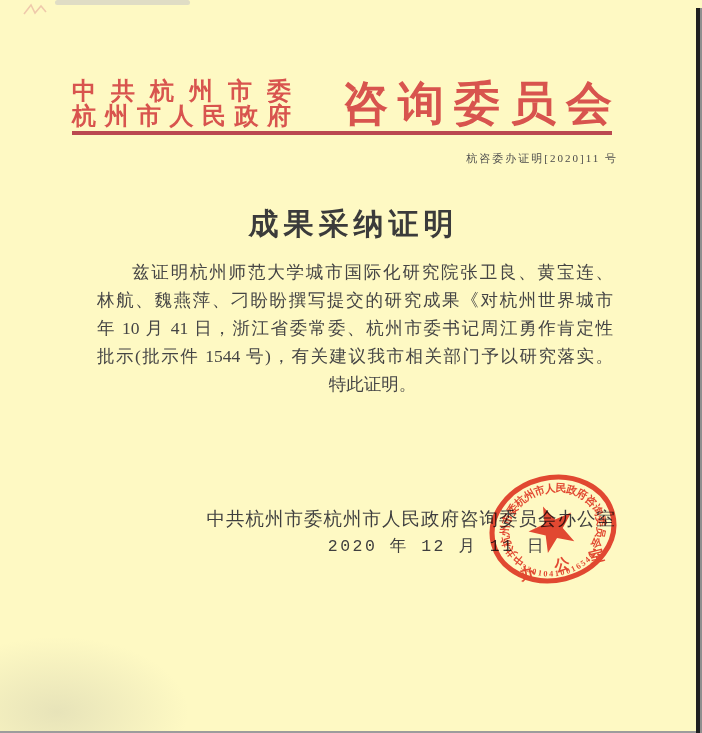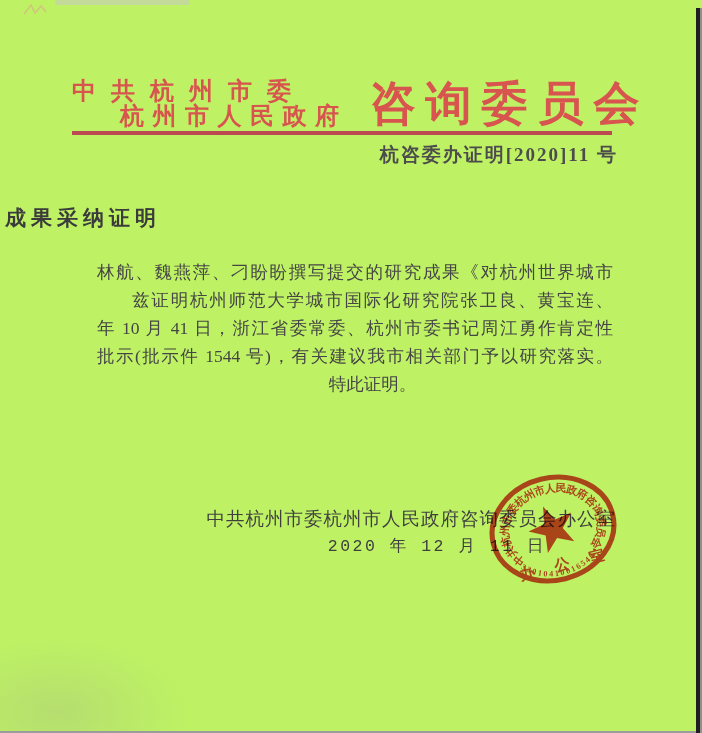--- a/index.html
+++ b/index.html
@@ -1,49 +1,49 @@
 <!DOCTYPE html>
 <html><head>
 <meta charset="utf-8">
 <style>
   html,body { margin:0; padding:0; background:#e8e8e8; }
   .page {
     position:relative;
     width:702px; height:733px;
     margin:0 auto;
-    background:#bef264;
+    background:#fef9c3;
     overflow:hidden;
     font-family:"Liberation Serif","DejaVu Serif",serif;
   }
 
   
   .scan-edge-right   { position:absolute; top:8px; right:2px; bottom:0; width:4px; background:#1f1f1f; }
   .scan-edge-right2  { position:absolute; top:8px; right:0;   bottom:0; width:2px; background:#8f8f8f; }
   .scan-edge-bottom  { position:absolute; left:0; right:6px; bottom:0; height:2px; background:#9c9c9c; }
   .scan-smudge-top   { position:absolute; top:0; left:55px; width:135px; height:5px;
                        background:#c7c7c7; opacity:.55; border-radius:3px; }
   .scan-noise-bl     { position:absolute; left:0; bottom:2px; width:190px; height:95px;
                        background:radial-gradient(ellipse at 30% 80%, rgba(150,150,150,.22), rgba(150,150,150,0) 70%); }
   .scan-mark-tl      { position:absolute; top:3px; left:22px; opacity:.5; }
 
   
   .header { position:absolute; top:73px; left:72px; display:flex; align-items:center; }
   .org-lines { font-weight:bold; color:#d8544e; font-size:24px; line-height:25px; white-space:nowrap; }
   .org-line1 { letter-spacing:15px; }
-  .org-line2 { letter-spacing:8.5px;margin-left:48px; }
-  .committee { margin-left:22px; font-weight:bold; color:#d8544e;
+  .org-line2 { letter-spacing:8.5px; }
+  .committee { margin-left:36px; font-weight:bold; color:#d8544e;
                font-size:46px; letter-spacing:10px; white-space:nowrap; }
 
   .red-rule { position:absolute; top:131px; left:72px; width:540px; height:4px; background:#bb4950; }
 
-  .ref-number { position:absolute; top:142px; right:84px; font-size:19px;
-                letter-spacing:2px; color:#4c4c4c; white-space:nowrap;font-weight:bold; }
+  .ref-number { position:absolute; top:151px; right:84px; font-size:11px;
+                letter-spacing:2px; color:#4c4c4c; white-space:nowrap; }
 
-  .doc-title { position:absolute; top:204px; left:0; width:100%; text-align:left;
-               font-size:21px; font-weight:bold; letter-spacing:5px; text-indent:5px; color:#3b3b3b; }
+  .doc-title { position:absolute; top:204px; left:0; width:100%; text-align:center;
+               font-size:30px; font-weight:bold; letter-spacing:5px; text-indent:5px; color:#3b3b3b; }
 
   
   .body-text { position:absolute; top:258px; left:97px; width:516px;
                font-size:17.5px; line-height:28px; color:#454545; }
   .jline  { text-align:justify; text-align-last:justify; }
   .indent { text-indent:35px; }
   .plain  { text-align:center; }
 
   
   .signature { position:absolute; top:506px; right:86px; font-size:18.5px;
@@ -74,22 +74,22 @@
     <div class="committee">咨询委员会</div>
   </div>
 
   <div class="red-rule"></div>
 
   <div class="ref-number">杭咨委办证明[2020]11 号</div>
 
   <div class="doc-title">成果采纳证明</div>
 
   <div class="body-text">
+    <div class="jline indent">兹证明杭州师范大学城市国际化研究院张卫良、黄宝连、</div>
     <div class="jline">林航、魏燕萍、刁盼盼撰写提交的研究成果《对杭州世界城市</div>
-    <div class="jline indent">兹证明杭州师范大学城市国际化研究院张卫良、黄宝连、</div>
     <div class="jline">年 10 月 41 日，浙江省委常委、杭州市委书记周江勇作肯定性</div>
     <div class="jline">批示(批示件 1544 号)，有关建议我市相关部门予以研究落实。</div>
     <div class="plain indent">特此证明。</div>
   </div>
 
   <div class="signature">中共杭州市委杭州市人民政府咨询委员会办公室</div>
   <div class="sig-date">2020 年 12 月 11 日</div>
 
   <svg class="seal" viewBox="0 0 170 170">
     <defs>

